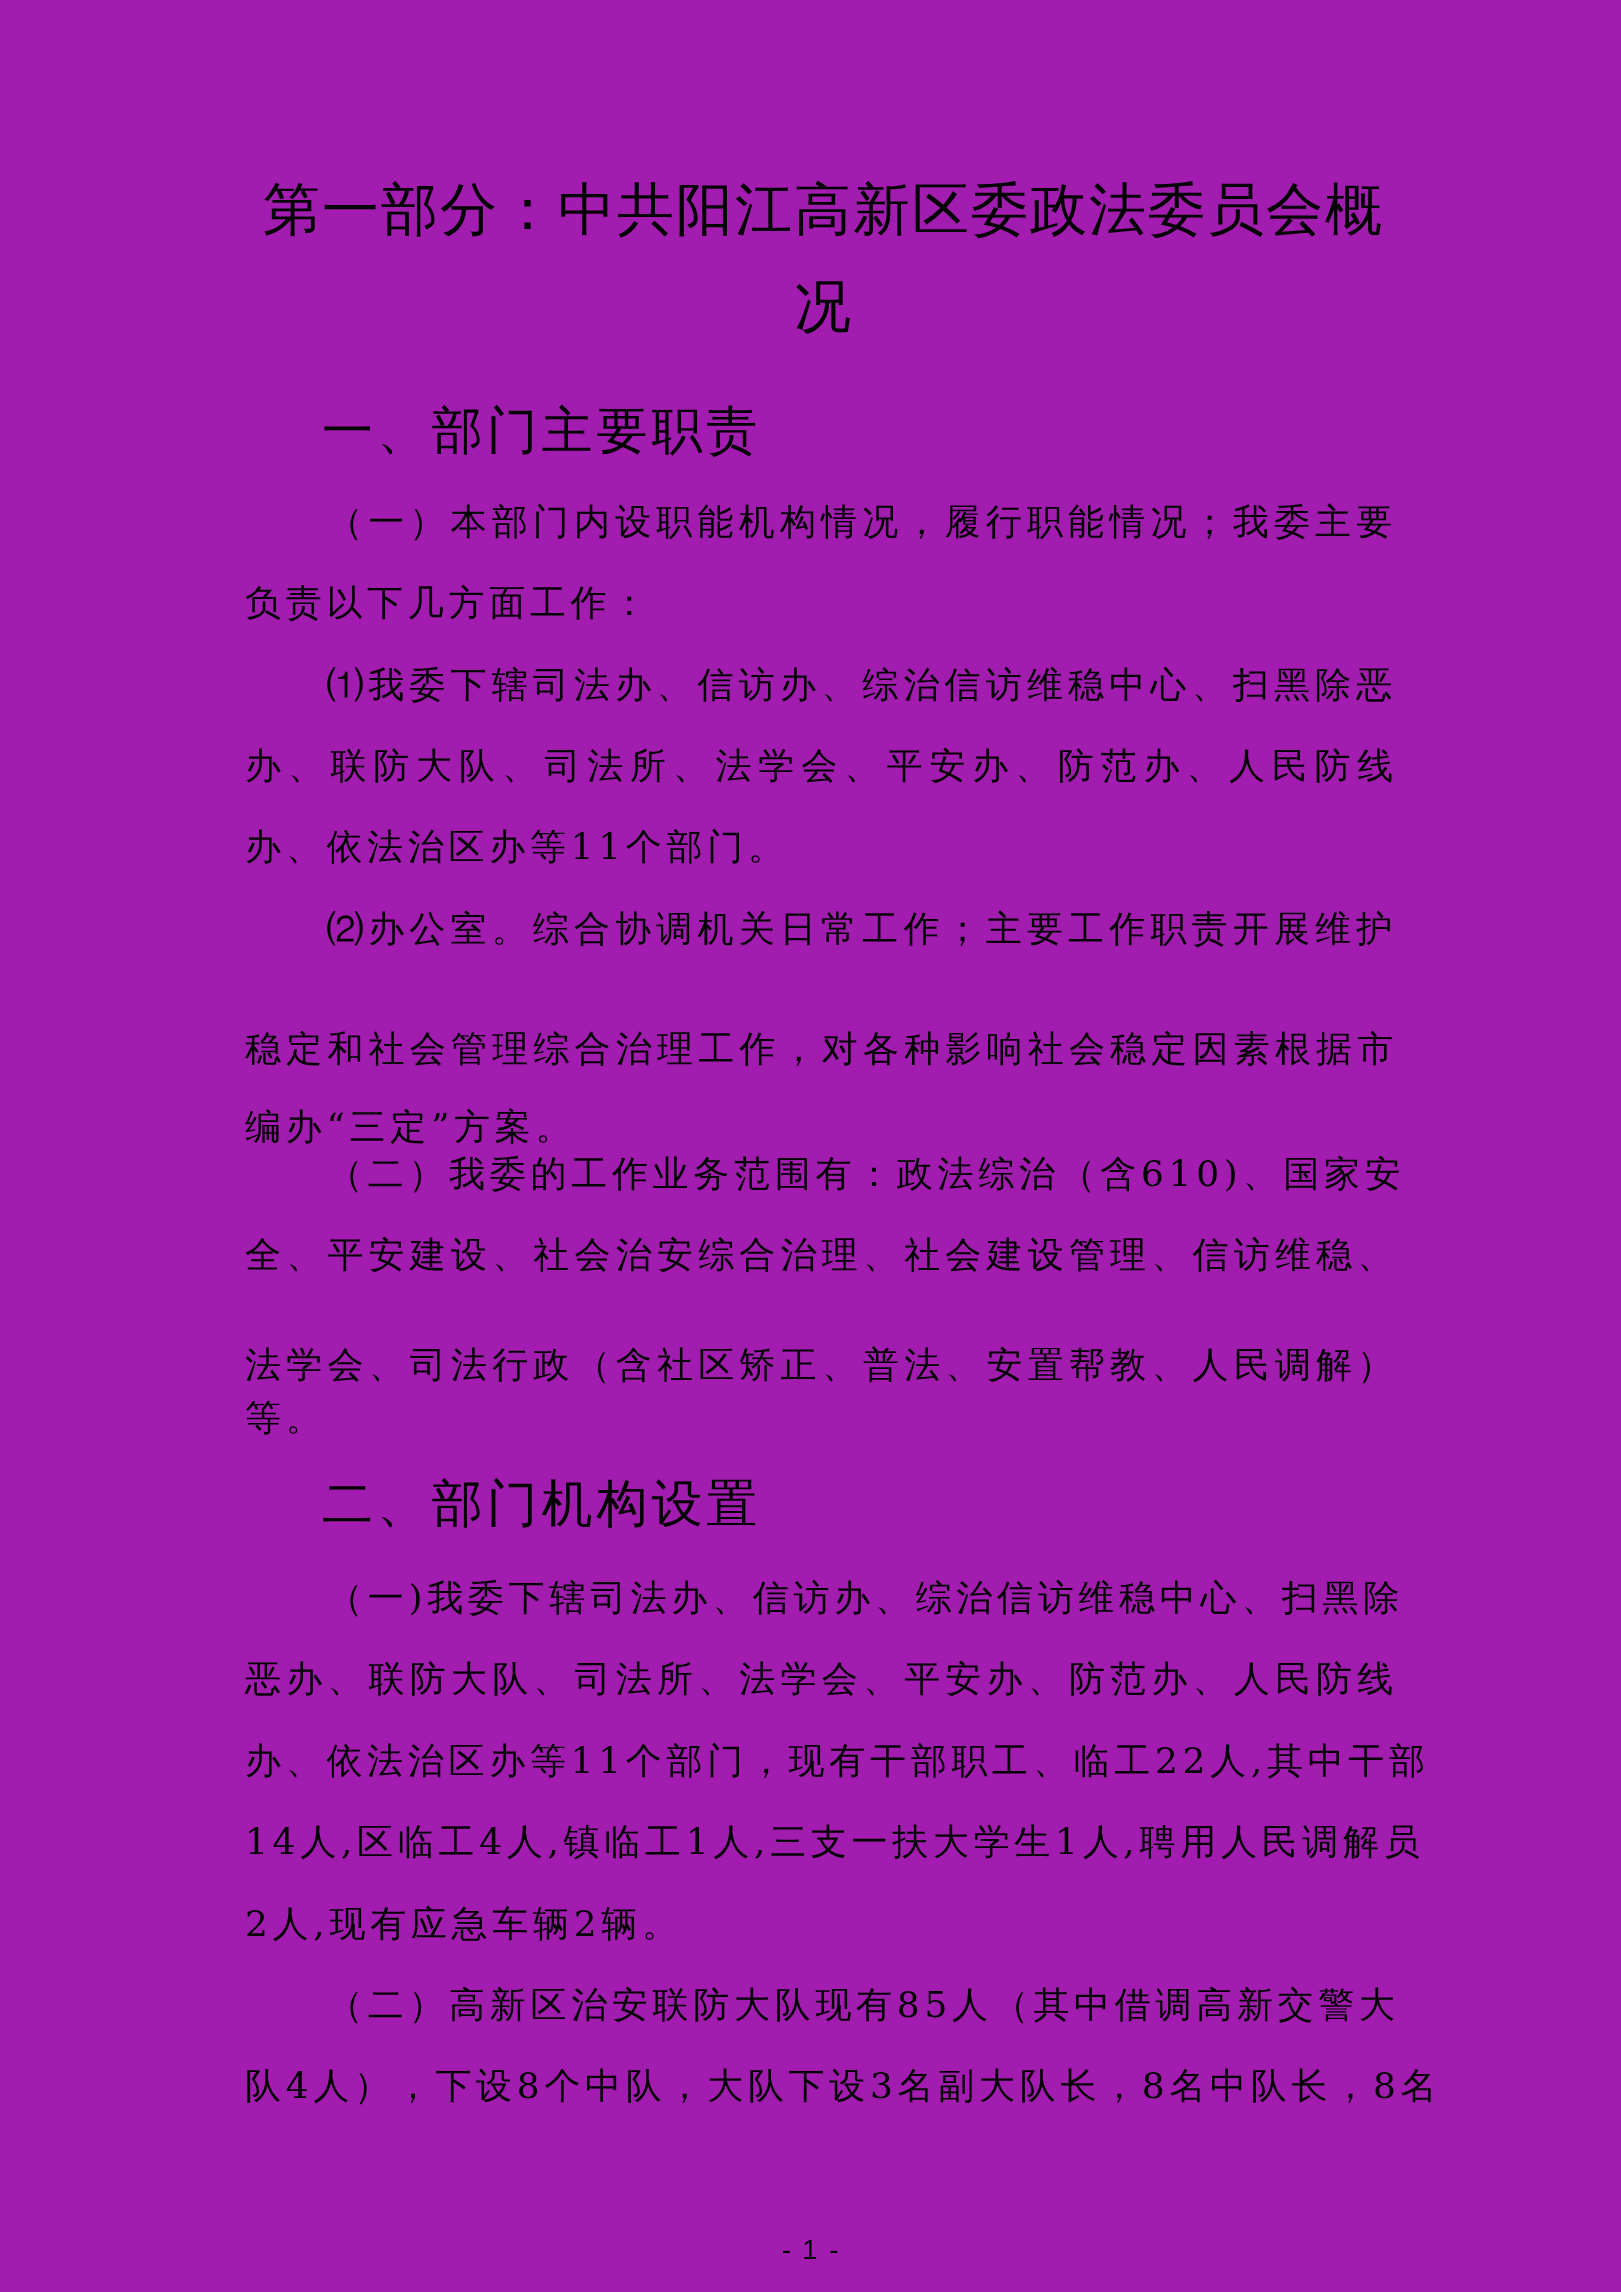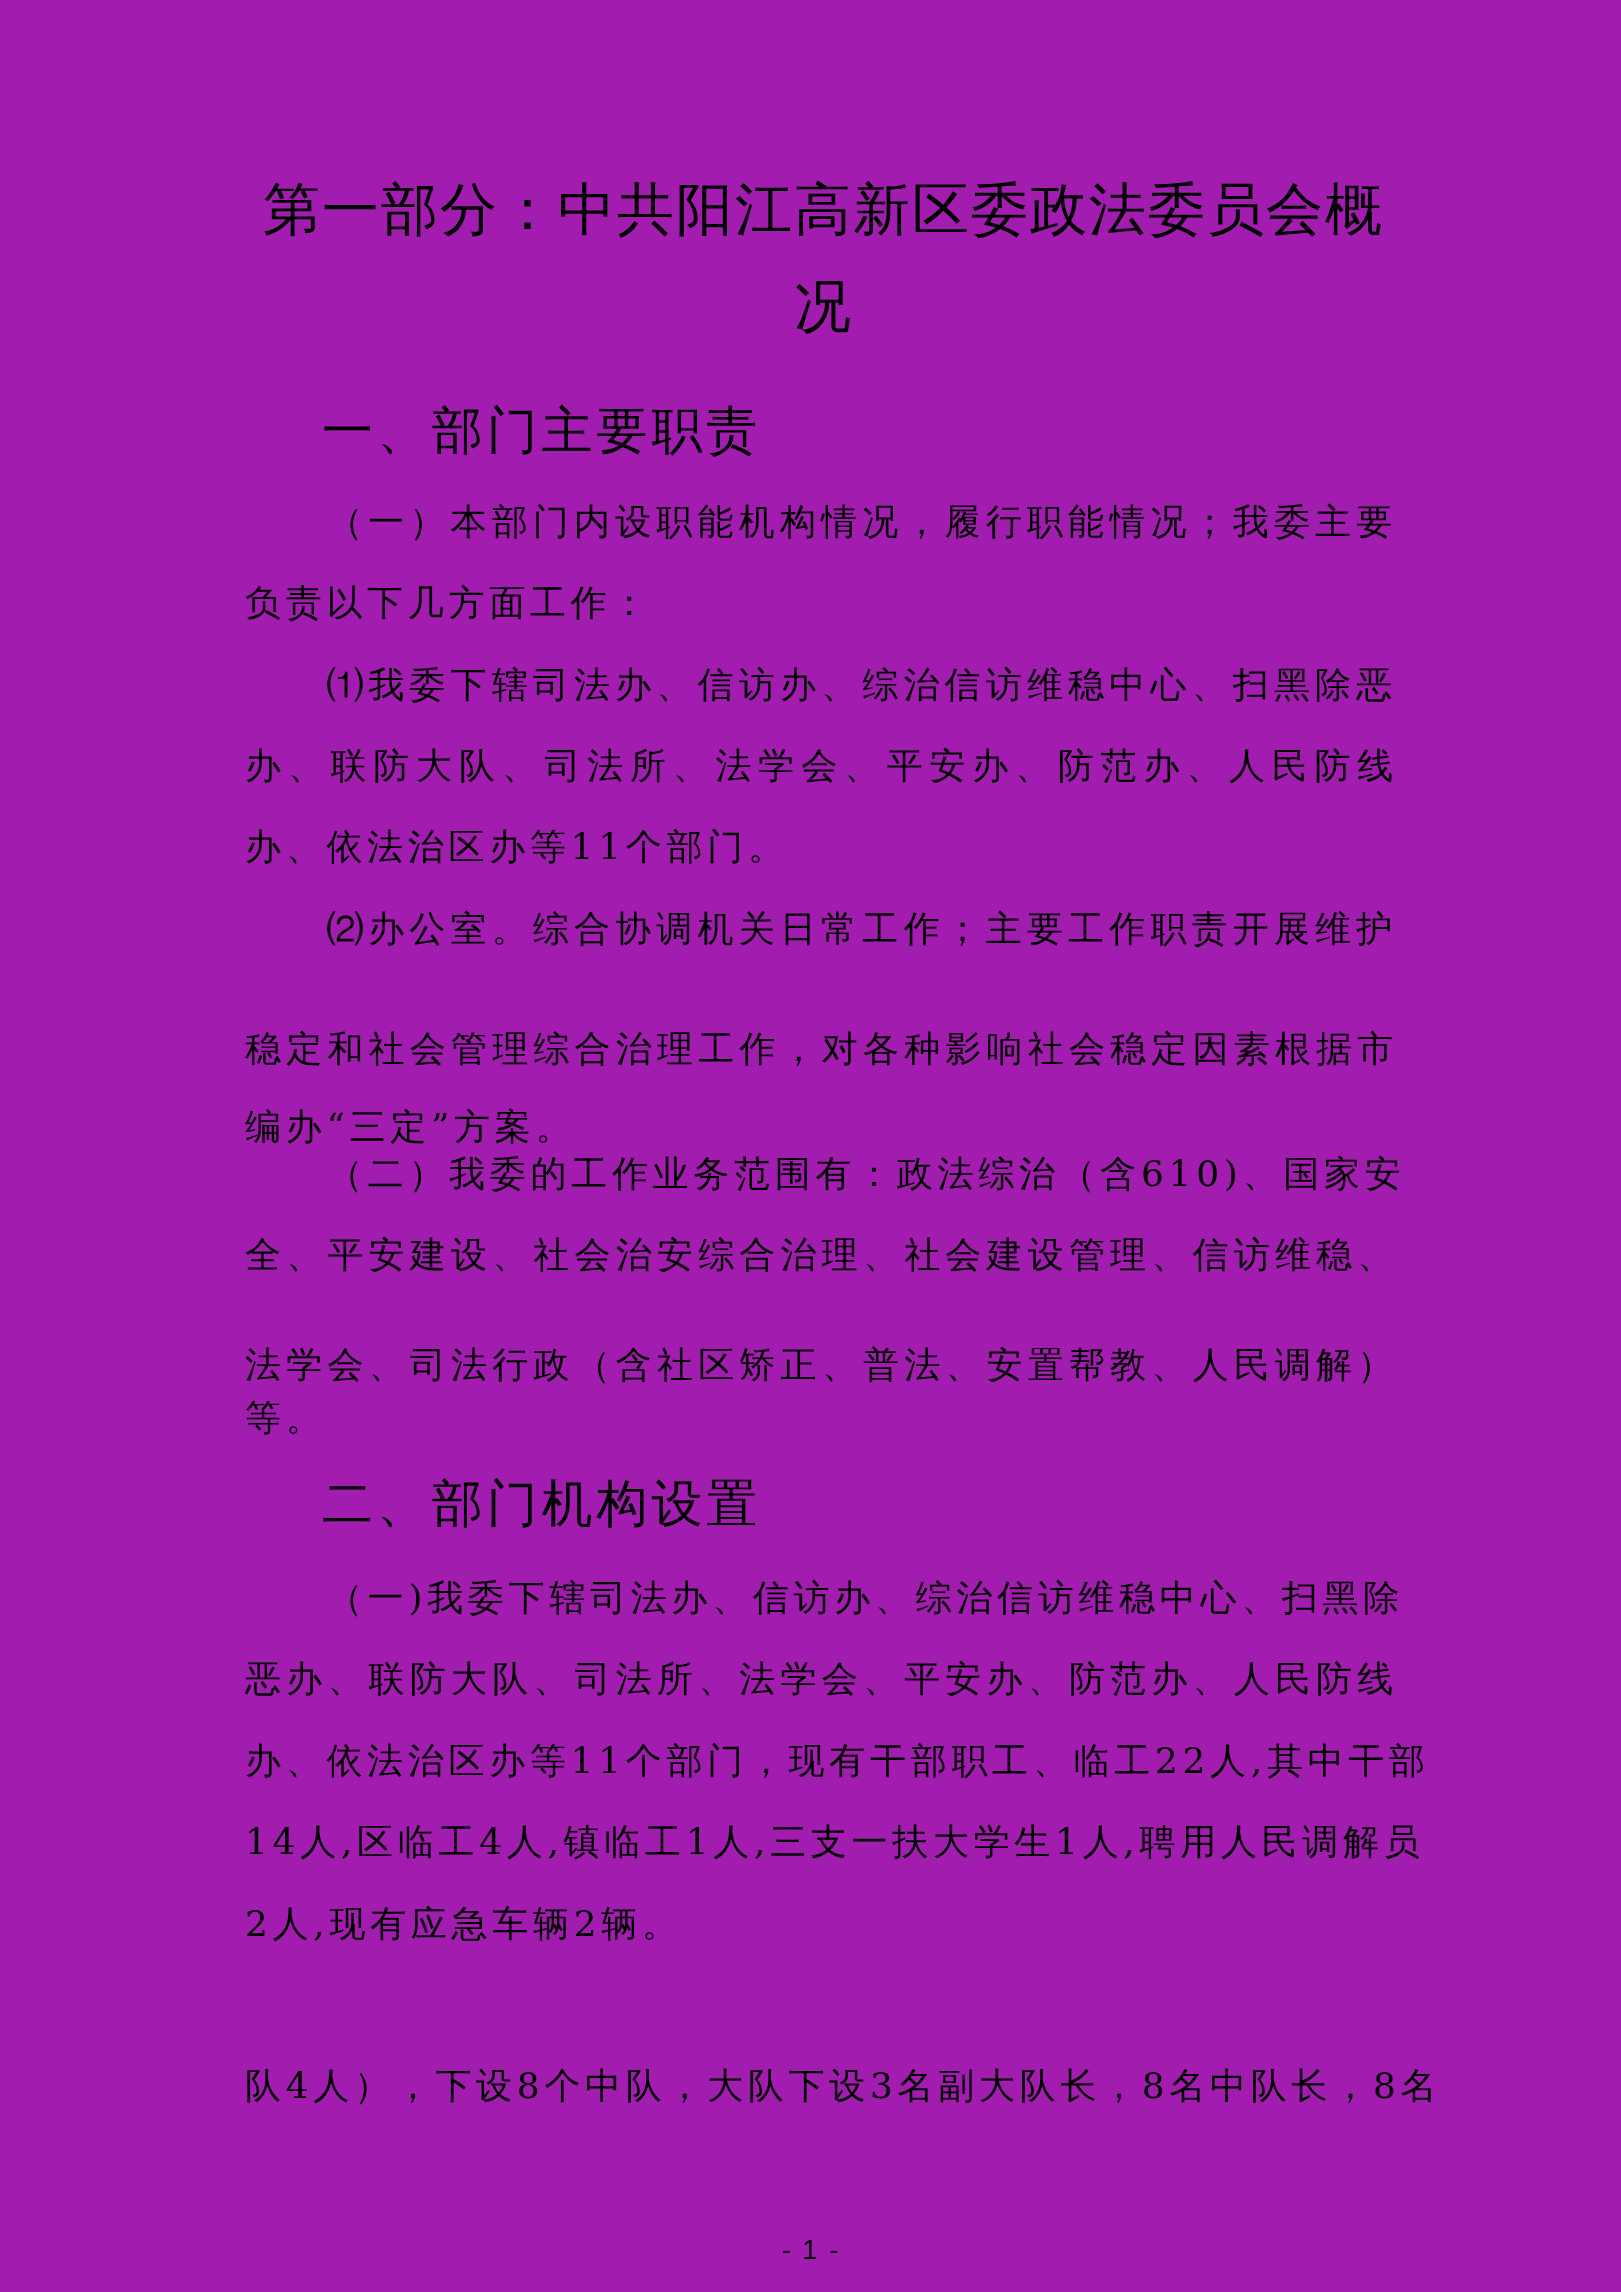--- a/index.html
+++ b/index.html
@@ -52,17 +52,18 @@
   <div class="line" style="top:1341px;font-family:Liberation Serif, serif;">法学会、司法行政（含社区矫正、普法、安置帮教、人民调解）</div>
   <div class="line last" style="top:1393px;">等。</div>
 
   <div class="heading" style="top:1483px;">二、部门机构设置</div>
 
   <div class="line indent" style="top:1573px;">（一)我委下辖司法办、信访办、综治信访维稳中心、扫黑除</div>
   <div class="line" style="top:1654px;">恶办、联防大队、司法所、法学会、平安办、防范办、人民防线</div>
   <div class="line" style="top:1736px;">办、依法治区办等11个部门，现有干部职工、临工22人,其中干部</div>
   <div class="line" style="top:1817px;">14人,区临工4人,镇临工1人,三支一扶大学生1人,聘用人民调解员</div>
   <div class="line last" style="top:1899px;">2人,现有应急车辆2辆。</div>
+  <div class="line indent" style="top:1980px;">（二）高新区治安联防大队现有85人（其中借调高新交警大</div>
   <div class="line" style="top:2061px;">队4人），下设8个中队，大队下设3名副大队长，8名中队长，8名</div>
 
   <div class="page-number">- 1 -</div>
 </div>
 
 
 </body></html>

